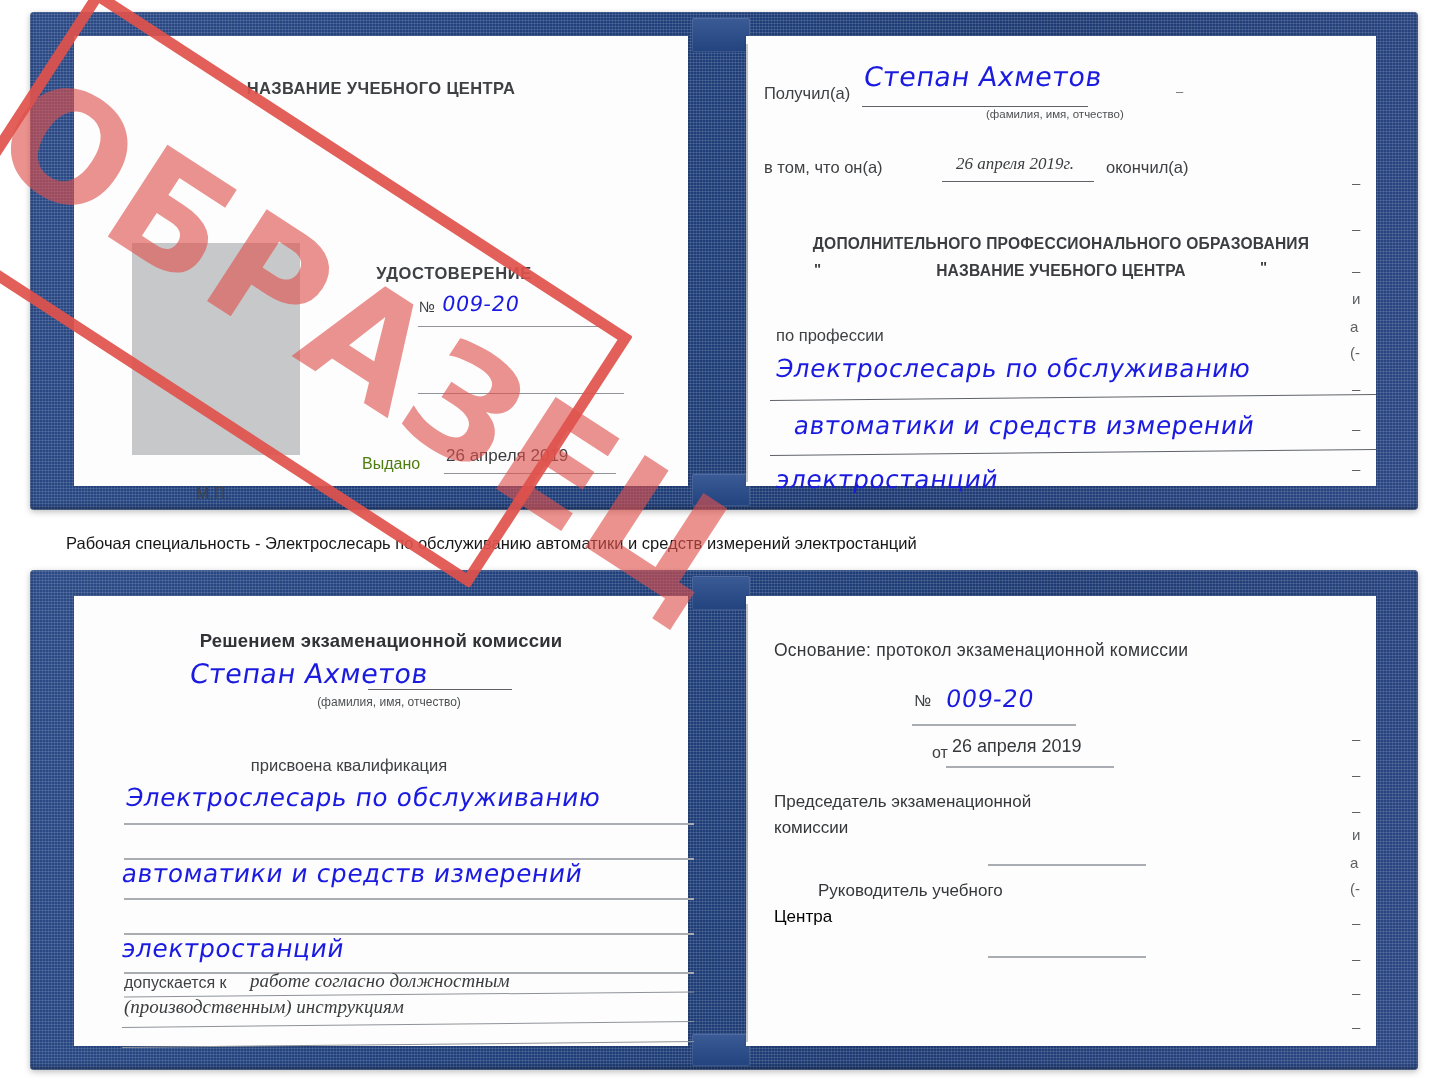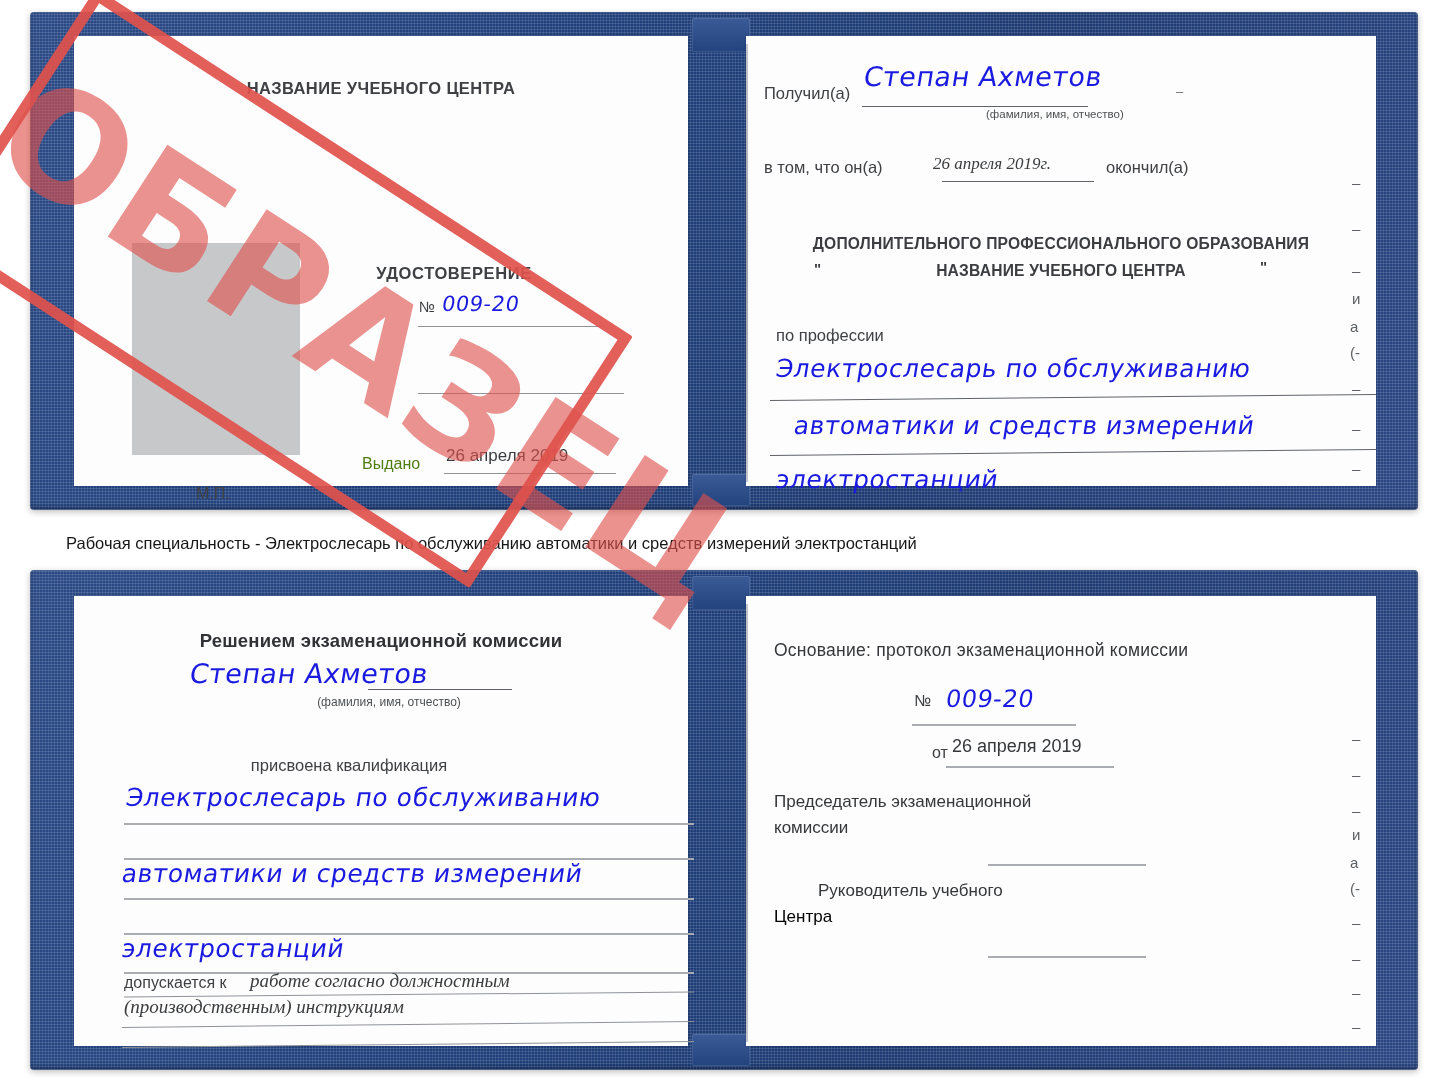--- a/index.html
+++ b/index.html
@@ -143,21 +143,21 @@
 
       <div class="gutter" style="left:0px;top:8px;height:438px;"></div>
 
       <div class="t" style="left:18px;top:48px;font-size:16.5px;color:#3e4043;">Получил(а)</div>
       <div class="hand" style="left:118px;top:25px;font-size:27px;">Степан Ахметов</div>
       <div class="rule dk" style="left:116px;top:70px;width:226px;"></div>
       <div class="t" style="left:240px;top:72px;font-size:11.5px;color:#4d5053;">(фамилия, имя, отчество)</div>
       <div class="t" style="left:430px;top:48px;font-size:13px;color:#6b6e72;">–</div>
 
       <div class="t" style="left:18px;top:122px;font-size:16.5px;color:#3e4043;">в том, что он(а)</div>
-      <div class="hand2" style="left:187px;top:118px;font-size:17px;">26 апреля 2019г.</div>
+      <div class="hand2" style="left:210px;top:118px;font-size:17px;">26 апреля 2019г.</div>
       <div class="rule dk" style="left:196px;top:145px;width:152px;"></div>
       <div class="t" style="left:360px;top:122px;font-size:16.5px;color:#3e4043;">окончил(а)</div>
 
       <div class="t center" style="left:0;top:199px;width:630px;font-size:15.6px;font-weight:bold;letter-spacing:.2px;color:#3b3d40;">ДОПОЛНИТЕЛЬНОГО ПРОФЕССИОНАЛЬНОГО ОБРАЗОВАНИЯ</div>
       <div class="t" style="left:68px;top:224px;font-size:15px;font-weight:bold;color:#3b3d40;">"</div>
       <div class="t center" style="left:0;top:226px;width:630px;font-size:15.6px;font-weight:bold;letter-spacing:.2px;color:#3b3d40;">НАЗВАНИЕ УЧЕБНОГО ЦЕНТРА</div>
       <div class="t" style="left:514px;top:222px;font-size:15px;font-weight:bold;color:#3b3d40;">"</div>
 
       <div class="t" style="left:30px;top:290px;font-size:16.5px;color:#3e4043;">по профессии</div>
 

